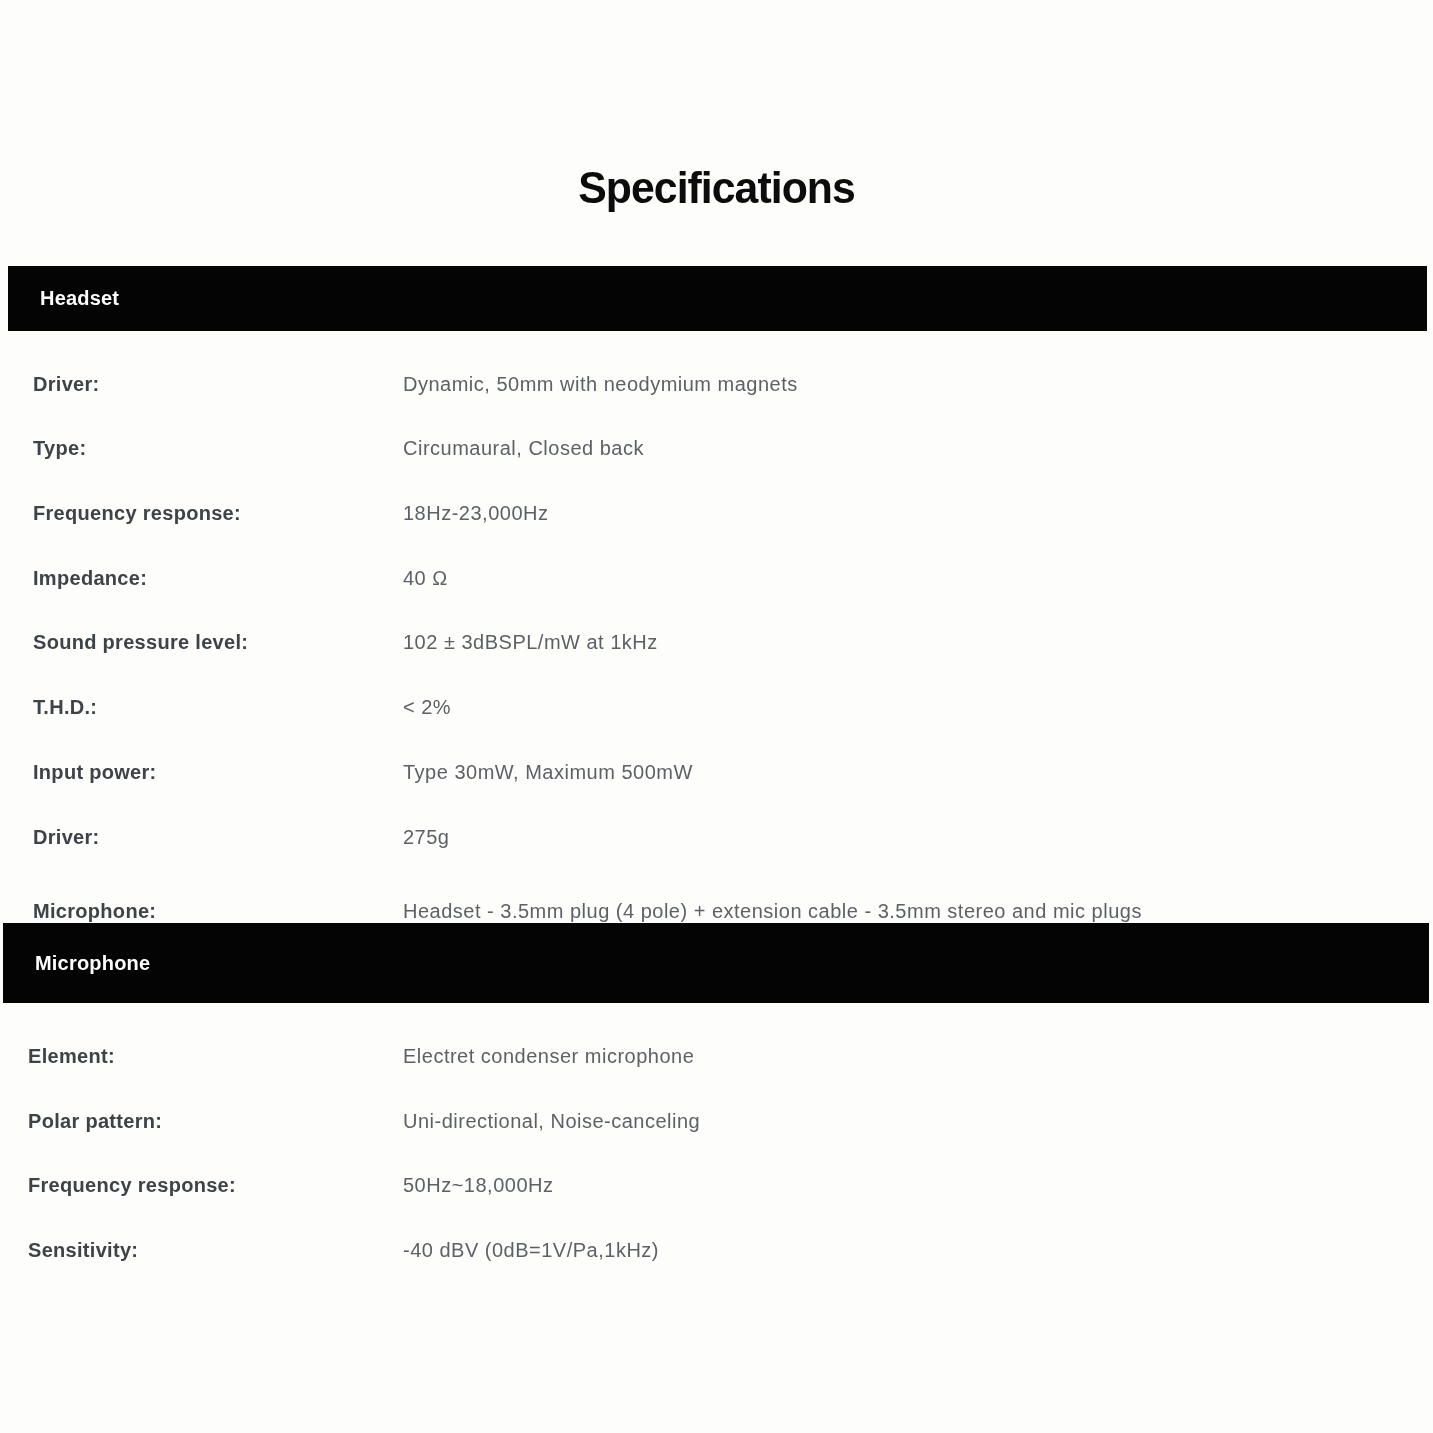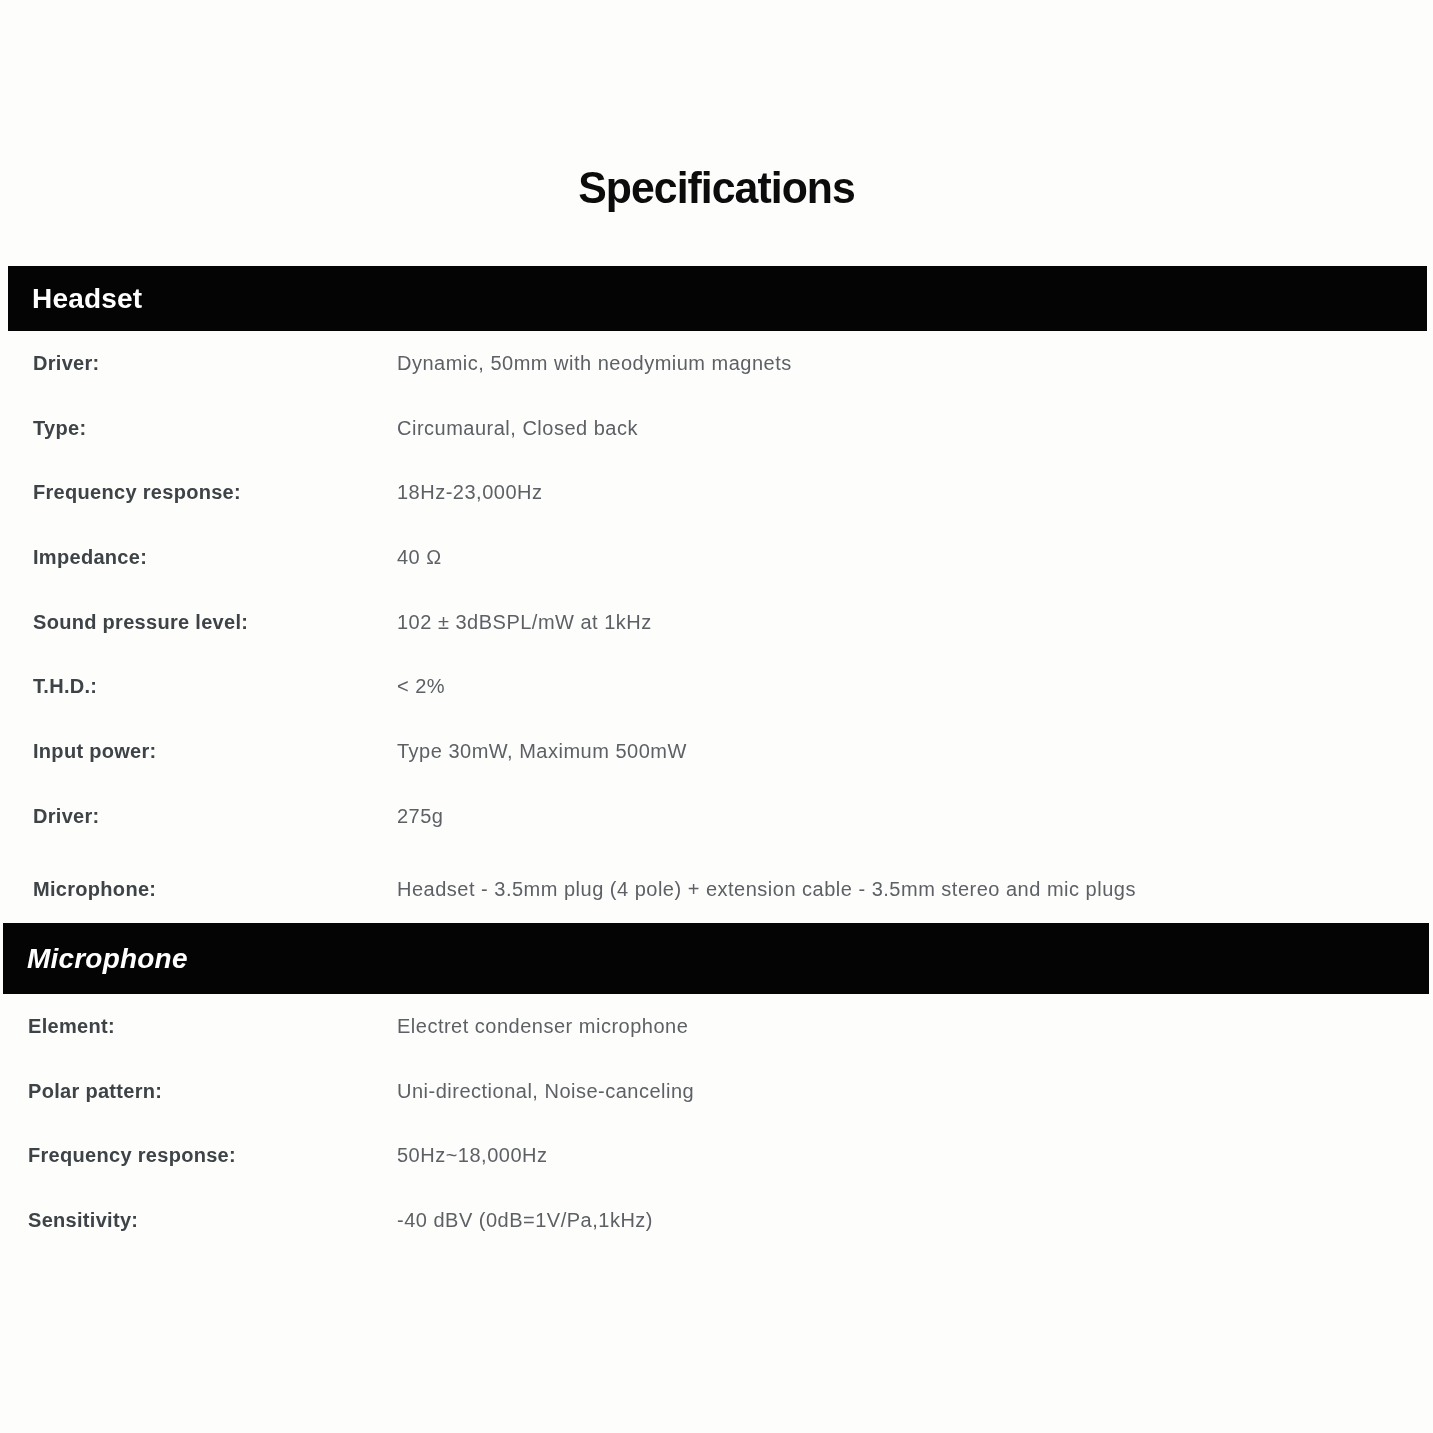--- a/index.html
+++ b/index.html
@@ -33,32 +33,33 @@
     transform:scaleX(0.95);
     transform-origin:center;
     color:var(--title-color);
   }
   .section{margin:0 6px 0 8px;}
   .section-1{margin-left:3px;margin-right:4px;}
   .bar{
     background:var(--bar-bg);
     color:var(--bar-text);
     display:flex;align-items:center;
-    padding-left:24px;
-    font-size:28px;
+    padding-left:32px;
+    font-size:20px;
     font-weight:700;
     letter-spacing:0.2px;
   }
   .section-0 .bar{height:65px;}
-  .section-1 .bar{height:71px;font-style:italic;}
+  .section-1 .bar{height:80px;}
   .spec-row{
-    display:flex;align-items:center;
+    display:flex;align-items:flex-end;
     height:64.7px;
     padding-left:25px;
     font-size:20px;
+    gap:6px;
   }
   .section-0 .spec-row:last-child{
     margin-top:8px;
     height:66.7px;
   }
   .spec-label{
     width:364px;
     flex-shrink:0;
     font-weight:700;
     letter-spacing:0.3px;

